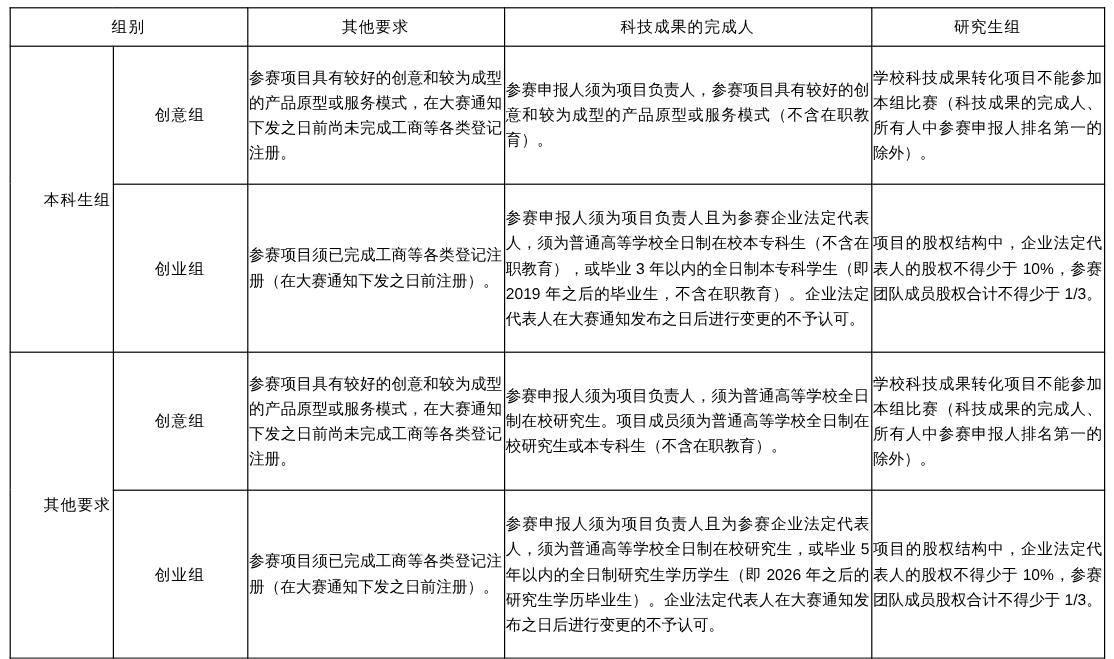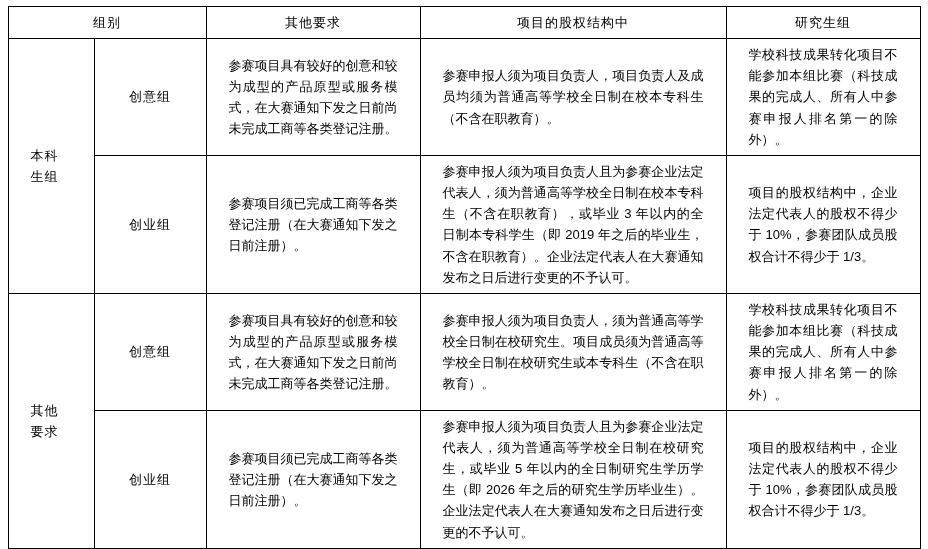--- a/index.html
+++ b/index.html
@@ -24,34 +24,34 @@
   }
   table.req-table {
     border-collapse: collapse;
     width: 912px;
     table-layout: fixed;
   }
   table.req-table td,
   table.req-table th {
     border: 1px solid #000000;
     vertical-align: middle;
-    padding: 5px 22px;
+    padding: 5px 1px;
     font-size: 13px;
     line-height: 1.62;
     font-weight: normal;
   }
   thead th {
     text-align: center;
     font-size: 14px;
     font-weight: bold;
     padding: 10px 6px;
     letter-spacing: 1px;
   }
   td.group-cell {
-    text-align: left;
+    text-align: right;
     font-size: 14px;
     letter-spacing: 1px;
     width: 86px;
   }
   td.sub-cell {
     text-align: center;
     font-size: 13px;
     letter-spacing: 1px;
     width: 110px;
     margin-top: 48px;
@@ -76,30 +76,30 @@
       <col class="c-group">
       <col class="c-sub">
       <col class="c-proj">
       <col class="c-leader">
       <col class="c-other">
     </colgroup>
     <thead>
       <tr>
         <th colspan="2">组别</th>
         <th>其他要求</th>
-        <th>项目的股权结构中</th>
+        <th>科技成果的完成人</th>
         <th>研究生组</th>
       </tr>
     </thead>
     <tbody>
       <tr>
         <td class="group-cell" rowspan="2">本科生组</td>
         <td class="sub-cell">创意组</td>
         <td class="body-cell">参赛项目具有较好的创意和较为成型的产品原型或服务模式，在大赛通知下发之日前尚未完成工商等各类登记注册。</td>
-        <td class="body-cell">参赛申报人须为项目负责人，项目负责人及成员均须为普通高等学校全日制在校本专科生（不含在职教育）。</td>
+        <td class="body-cell">参赛申报人须为项目负责人，参赛项目具有较好的创意和较为成型的产品原型或服务模式（不含在职教育）。</td>
         <td class="body-cell">学校科技成果转化项目不能参加本组比赛（科技成果的完成人、所有人中参赛申报人排名第一的除外）。</td>
       </tr>
       <tr>
         <td class="sub-cell">创业组</td>
         <td class="body-cell">参赛项目须已完成工商等各类登记注册（在大赛通知下发之日前注册）。</td>
         <td class="body-cell">参赛申报人须为项目负责人且为参赛企业法定代表人，须为普通高等学校全日制在校本专科生（不含在职教育），或毕业 3 年以内的全日制本专科学生（即 2019 年之后的毕业生，不含在职教育）。企业法定代表人在大赛通知发布之日后进行变更的不予认可。</td>
         <td class="body-cell">项目的股权结构中，企业法定代表人的股权不得少于 10%，参赛团队成员股权合计不得少于 1/3。</td>
       </tr>
       <tr>
         <td class="group-cell" rowspan="2">其他要求</td>

